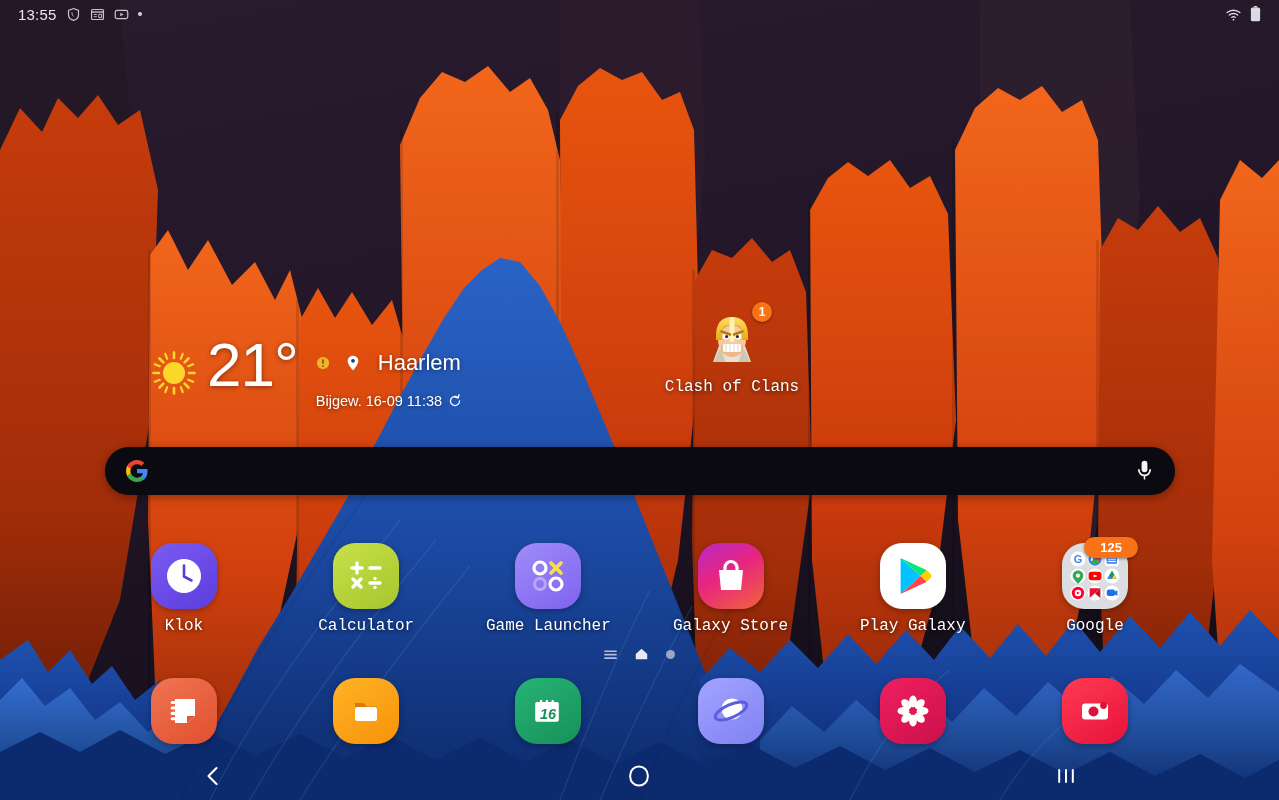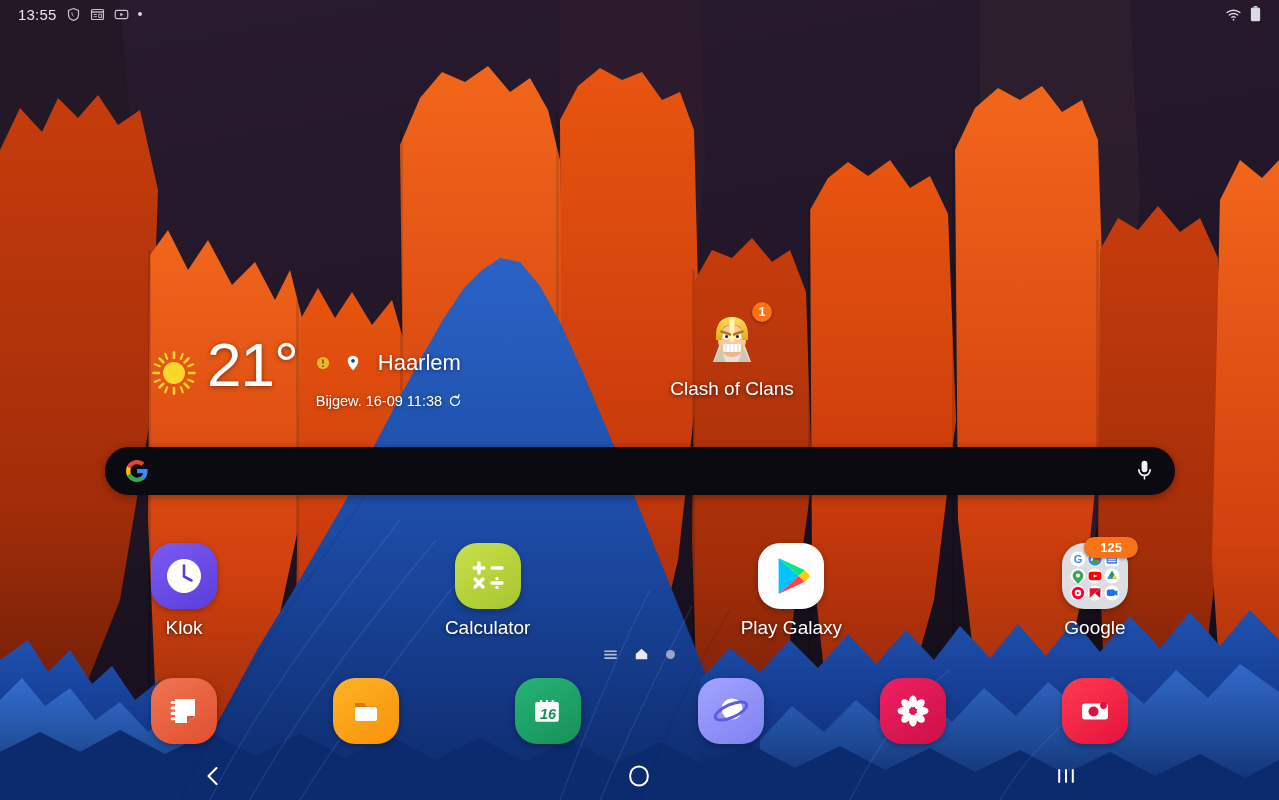--- a/index.html
+++ b/index.html
@@ -54,23 +54,24 @@
     position:absolute; left:682px; top:306px; width:100px; z-index:20;
     display:flex; flex-direction:column; align-items:center;
   }
   .app-badge {
     position:absolute; background:#f97316; color:#fff; border-radius:999px;
     font-size:12px; font-weight:700; line-height:1;
     display:flex; align-items:center; justify-content:center;
     box-shadow:0 1px 3px rgba(0,0,0,.4);
   }
   .app-label {
-    color:#fff; font-size:19px; margin-top:8px;
+    color:#fff; font-size:16px; margin-top:8px;
     text-shadow:0 1px 4px rgba(0,0,0,.7); white-space:nowrap;
     text-align:center;
+    font-family:Liberation Mono, monospace;
   }
 
   
   #search-bar {
     position:absolute; left:105px; top:447px; width:1070px; height:48px;
     background:#0a0a10; border-radius:26px; z-index:20;
     display:flex; align-items:center; padding:0 20px;
     box-shadow:0 2px 10px rgba(0,0,0,.35);
   }
   #search-input-zone { flex:1; height:100%; }
@@ -400,21 +401,45 @@
             <path d="M8 24 L16 32 M16 24 L8 32"></path>
             <path d="M25 28 H35"></path>
             <circle cx="30" cy="23.5" r="1.7" fill="#fff" stroke="none"></circle>
             <circle cx="30" cy="32.5" r="1.7" fill="#fff" stroke="none"></circle>
           </svg>
         </div>
       </div>
       <div class="app-label">Calculator</div>
     </div>
 
-
+    <div class="app-cell">
+      <div class="app-icon-wrap">
+        <div class="squircle" style="background:linear-gradient(145deg,#a08cf8,#7d63ef)">
+          <svg style="width:40px;height:40px" viewBox="0 0 40 40">
+            <circle cx="12" cy="12" r="6" fill="none" stroke="#fff" stroke-width="3.2"></circle>
+            <path d="M23 7 L33 17 M33 7 L23 17" stroke="#f5e04a" stroke-width="3.6" stroke-linecap="round"></path>
+            <circle cx="12" cy="28" r="5.4" fill="none" stroke="#b9a9fb" stroke-width="3"></circle>
+            <circle cx="28" cy="28" r="6" fill="none" stroke="#fff" stroke-width="3.2"></circle>
+          </svg>
+        </div>
+      </div>
+      <div class="app-label">Game Launcher</div>
+    </div>
+
+    <div class="app-cell">
+      <div class="app-icon-wrap">
+        <div class="squircle" style="background:linear-gradient(150deg,#b829c8 0%,#e8257e 45%,#f2643c 100%)">
+          <svg style="width:38px;height:38px" viewBox="0 0 38 38">
+            <path d="M7 13 H31 L29 33 H9 Z" fill="#fff"></path>
+            <path d="M13 14 V10.5 a6 6 0 0 1 12 0 V14" fill="none" stroke="#fff" stroke-width="3.2" stroke-linecap="round"></path>
+          </svg>
+        </div>
+      </div>
+      <div class="app-label">Galaxy Store</div>
+    </div>
 
     <div class="app-cell">
       <div class="app-icon-wrap">
         <div class="squircle" style="background:#fff">
           <svg style="width:38px;height:40px" viewBox="0 0 38 42">
             <path d="M6 2 L27 21 L6 40 Z" fill="#00c3ff"></path>
             <path d="M6 2 L27 21 L33.5 15 Z" fill="#00e676" opacity="0.97"></path>
             <path d="M6 40 L27 21 L33.5 27 Z" fill="#ff3a44" opacity="0.95"></path>
             <path d="M33.5 15 L37.5 19 a2.5 2.5 0 0 1 0 4 L33.5 27 L27 21 Z" fill="#ffce00"></path>
           </svg>

